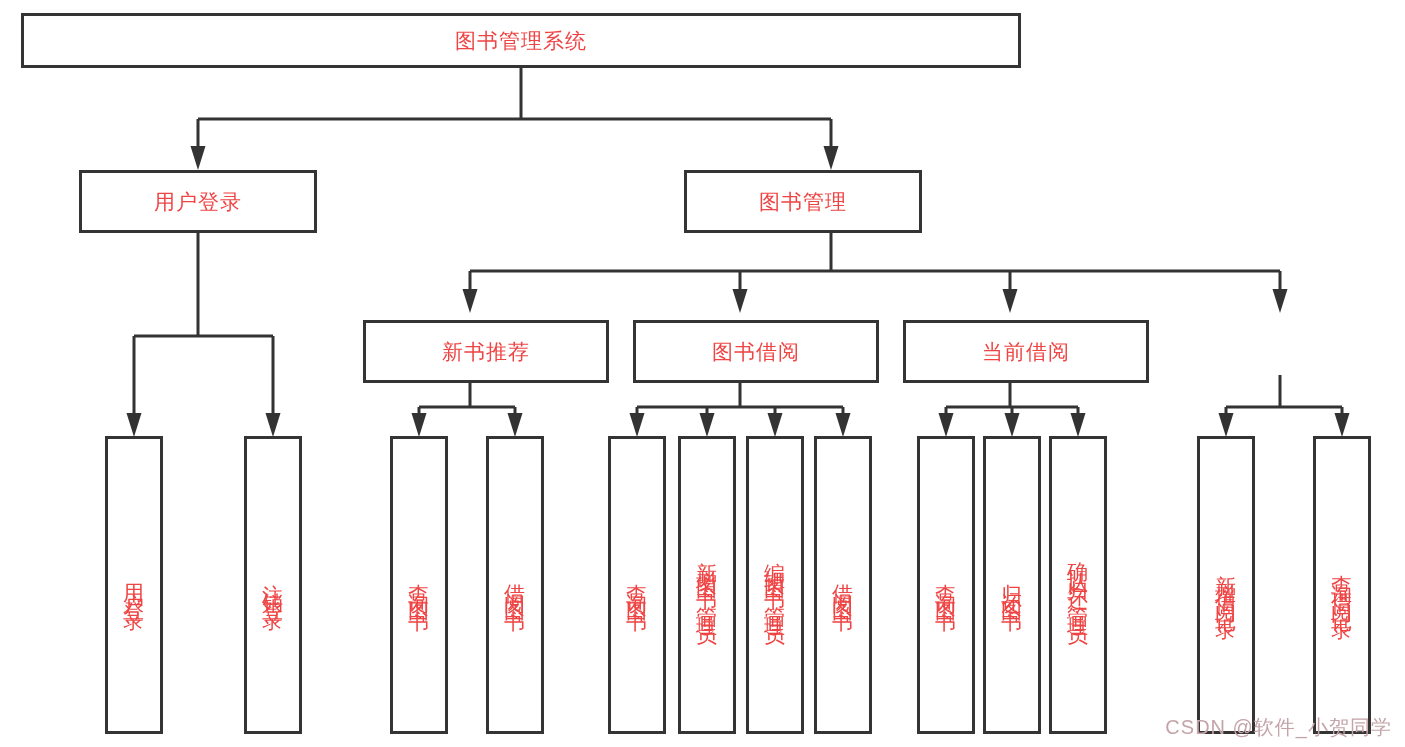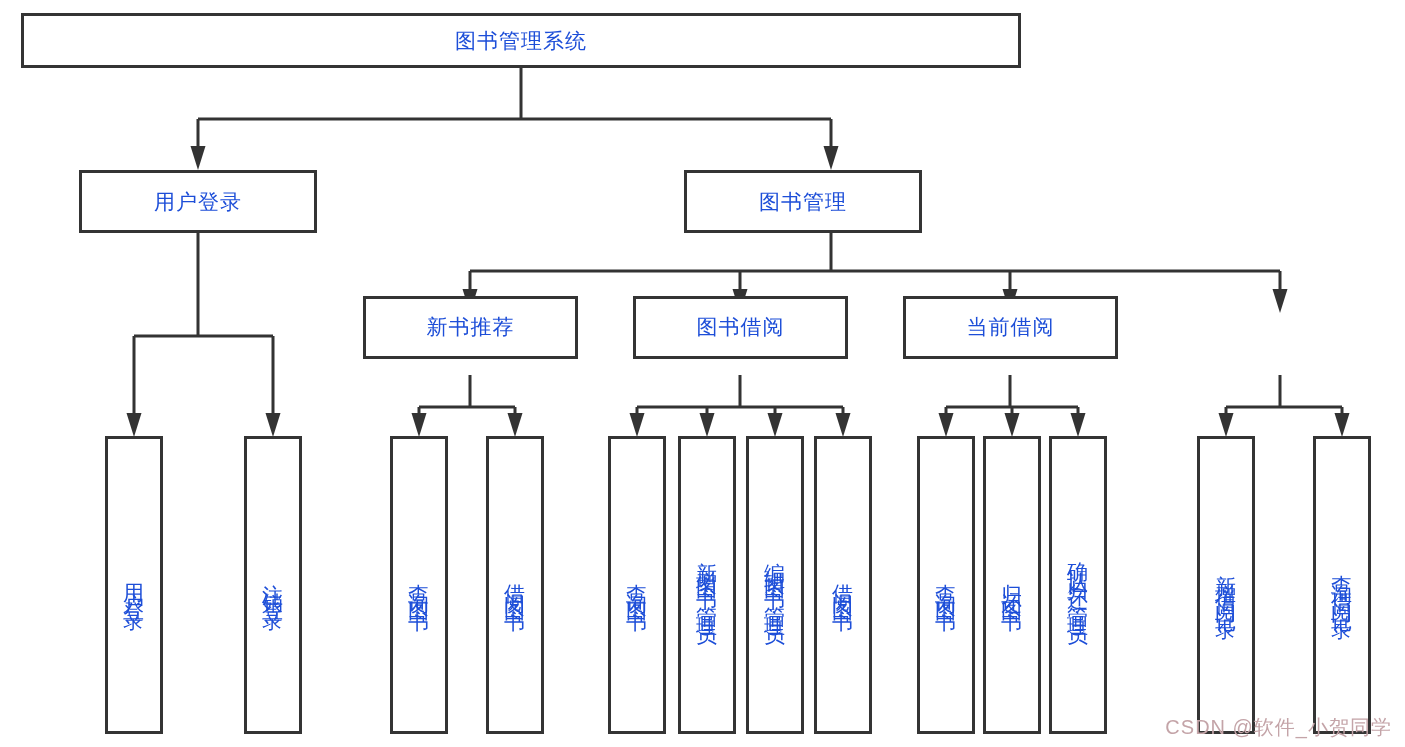--- a/index.html
+++ b/index.html
@@ -15,40 +15,40 @@
     position: absolute;
     left: 0; top: 0;
   }
   .ln { stroke: #333333; stroke-width: 3; fill: none; }
   .ar { fill: #333333; stroke: none; }
   .node {
     position: absolute;
     box-sizing: border-box;
     background: #ffffff;
     border: 3px solid #343434;
-    color: #1d4ed8;
+    color: #ef4444;
     display: flex;
     align-items: center;
     justify-content: center;
   }
   .h {
     font-size: 21px;
     letter-spacing: 1px;
     line-height: 1;
   }
   .v {
     writing-mode: vertical-rl;
     text-orientation: mixed;
     font-size: 21px;
     letter-spacing: 9px;
     line-height: 1;
   }
   .root  { left: 21px;  top: 13px;  width: 1000px; height: 55px; }
   .lvl2  { top: 170px; width: 238px; height: 63px; }
-  .lvl3  { top: 296px; width: 215px; height: 63px; font-family: Liberation Serif, serif; }
+  .lvl3  { top: 320px; width: 246px; height: 63px; }
   .leaf  { top: 436px; width: 58px;  height: 298px; }
   #watermark {
     position: absolute;
     right: 13px;
     top: 714px;
     font-size: 20px;
     letter-spacing: 1px;
     color: #c4a4a8;
     white-space: nowrap;
   }

